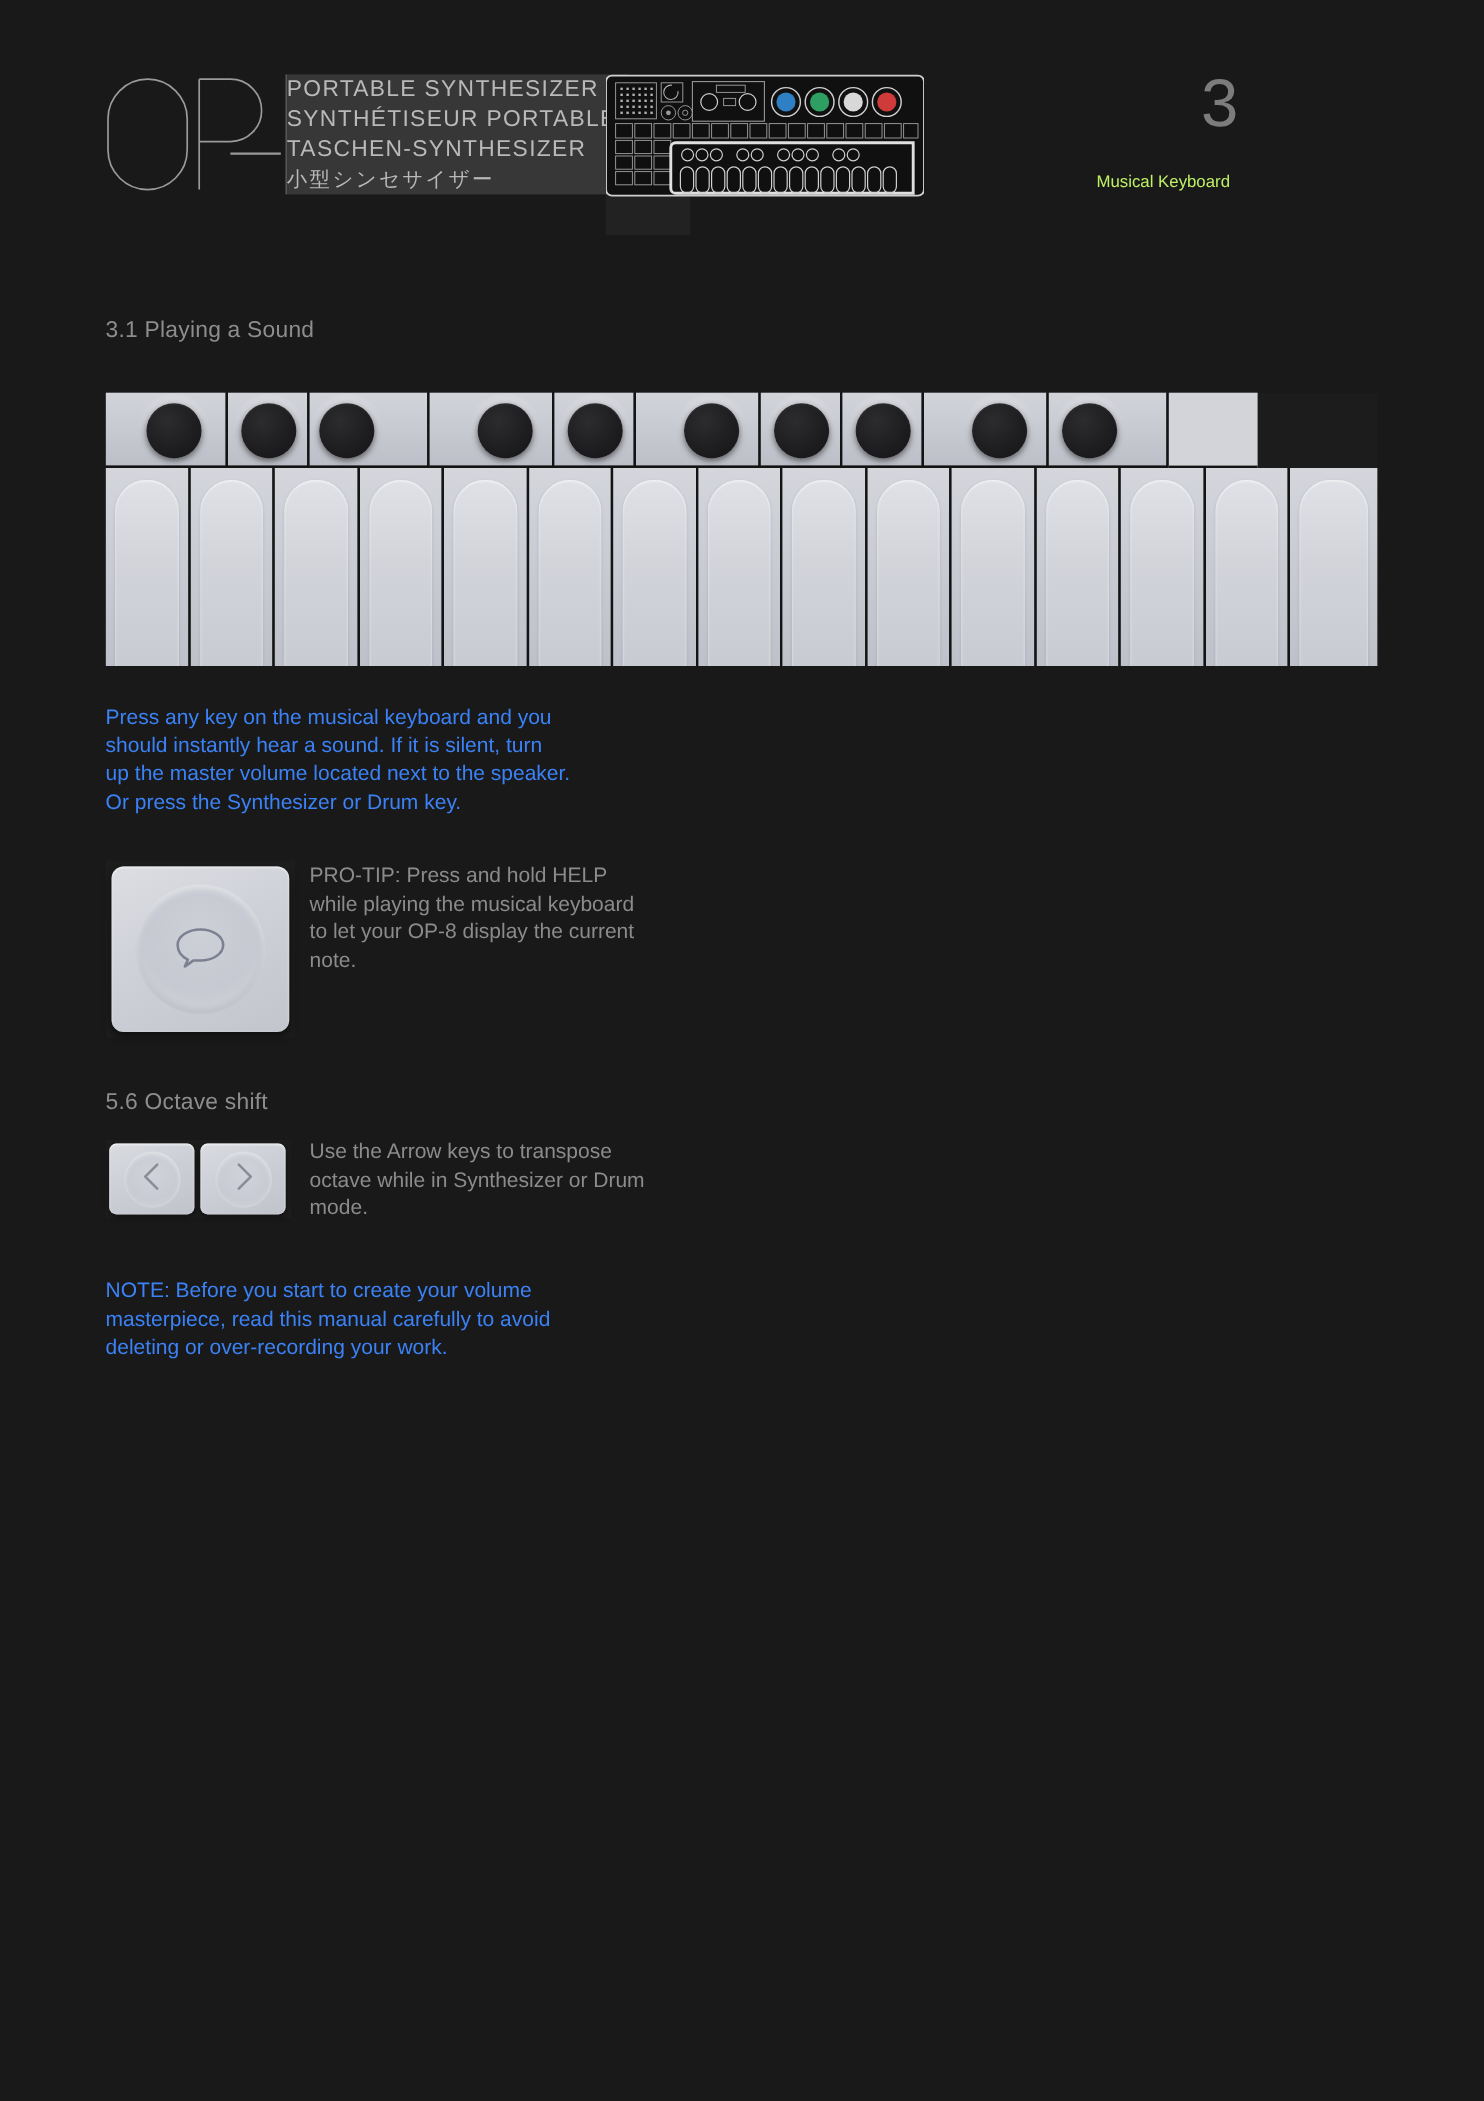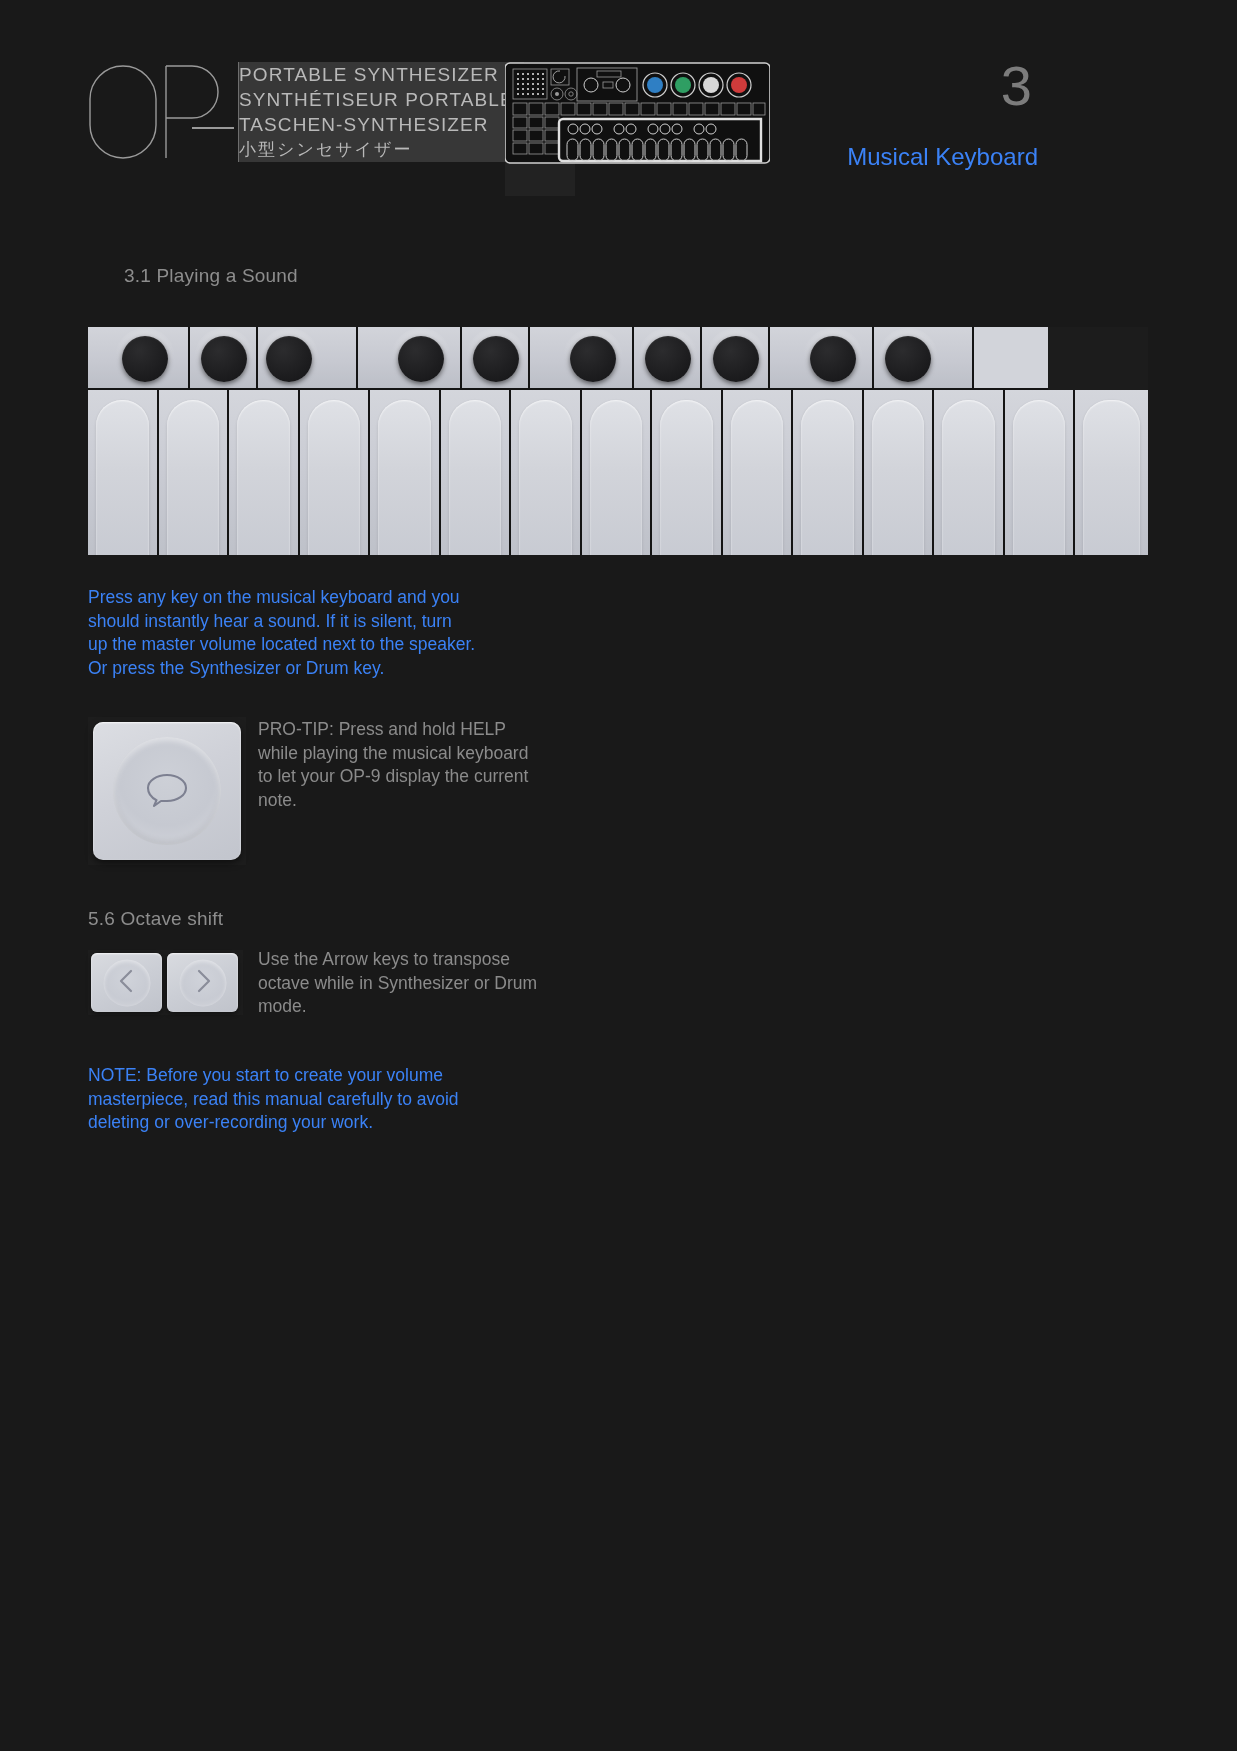--- a/index.html
+++ b/index.html
@@ -85,35 +85,35 @@
   .chapter-num {
     position: absolute;
     right: 205px; top: 56px;
     font-size: 56px;
     font-weight: 400;
     color: #7c7c7c;
     line-height: 60px;
   }
   .chapter-title {
     position: absolute;
-    right: 199px; top: 143px;
-    font-size: 24px;
-    color: #3b82f6;
+    right: 212px; top: 143px;
+    font-size: 14px;
+    color: #bef264;
     white-space: nowrap;
   }
 
   
   .section-head {
     position: absolute;
     left: 88px;
     font-size: 19px;
     color: #8d8d8d;
     letter-spacing: .2px;
   }
-  #sec31 { top: 265px; margin-left: 36px; }
+  #sec31 { top: 265px; }
   #sec32 { top: 908px; }
 
   
   .keyboard {
     position: absolute;
     left: 88px; top: 327px;
     width: 1060px;
     height: 228px;
     background: #1c1c1c;
     overflow: hidden;
@@ -524,21 +524,21 @@
     <div class="dish"></div>
     <div class="bubble">
       <svg width="46" height="36" viewBox="0 0 46 36">
         <path d="M23 4 C33.5 4 42 9.8 42 17 C42 24.2 33.5 30 23 30 L17 30 L10 35 L12.5 29.2 C7.5 26.6 4 22.2 4 17 C4 9.8 12.5 4 23 4 Z" fill="none" stroke="#7d8091" stroke-width="2.1" stroke-linejoin="round"></path>
       </svg>
     </div>
   </div>
 </div>
 <div class="tip-text">PRO-TIP: Press and hold HELP
 while playing the musical keyboard
-to let your OP-9 display the current
+to let your OP-8 display the current
 note.</div>
 
 <div class="section-head" id="sec32">5.6 Octave shift</div>
 
 <div class="arrowblock">
   <div class="arrow-key">
     <div class="dish"></div>
     <div class="chev">
       <svg width="20" height="26" viewBox="0 0 20 26">
         <polyline points="14,3 4,13 14,23" fill="none" stroke="#8a8d9a" stroke-width="2.2" stroke-linecap="round" stroke-linejoin="round"></polyline>

